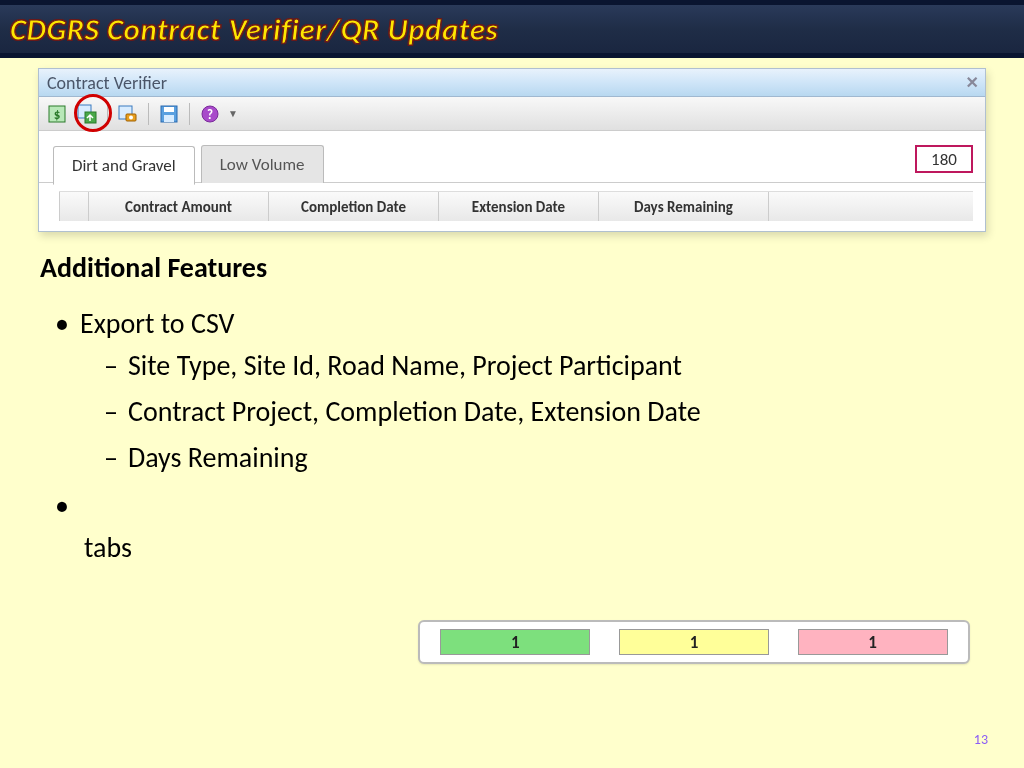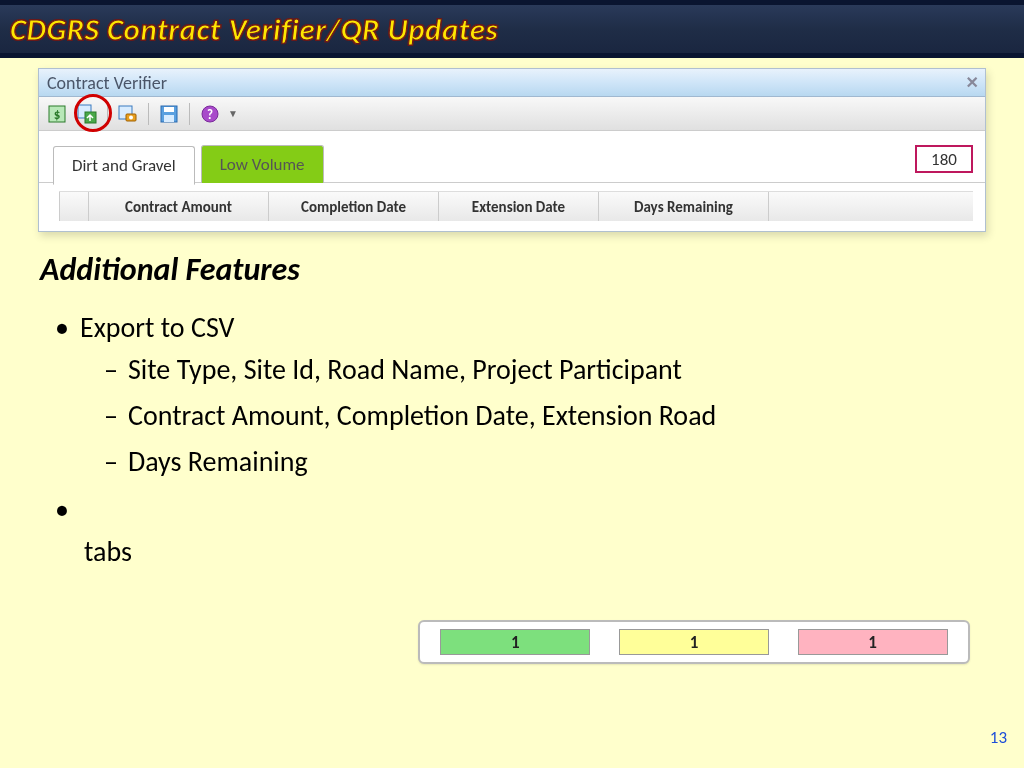--- a/index.html
+++ b/index.html
@@ -98,21 +98,21 @@
     align-items: flex-start;
     padding: 14px 24px 0 14px;
     position: relative;
     height: 52px;
     border-bottom: 1px solid #ccc;
   }
   .tab {
     padding: 8px 18px;
     border: 1px solid #bbb;
     border-bottom: none;
-    background: #84cc16;
+    background: #e5e5e5;
     color: #555;
     font-size: 17px;
     margin-right: 6px;
     border-radius: 3px 3px 0 0;
     position: relative;
   }
   .tab.active {
     background: #fff;
     color: #333;
     font-weight: 500;
@@ -155,25 +155,24 @@
     font-weight: bold;
     color: #333;
   }
   .content {
     position: absolute;
     left: 40px;
     top: 250px;
     width: 940px;
   }
   .section-title {
-    font-size: 32px;
+    font-size: 28px;
     font-weight: bold;
     color: #000;
     margin-bottom: 18px;
-    font-style: italic;
   }
   .bullets {
     list-style: none;
     font-size: 28px;
     color: #000;
     line-height: 1.5;
   }
   .bullets > li::before {
     content: "•";
     display: inline-block;
@@ -216,24 +215,24 @@
     font-size: 17px;
     font-weight: bold;
     color: #222;
   }
   .tot-g { background: #7de07d; }
   .tot-y { background: #ffff99; }
   .tot-p { background: #ffb3c0; }
 
   .page-num {
     position: absolute;
-    right: 17px;
+    right: 36px;
     bottom: 20px;
-    font-size: 17px;
-    color: #1d4ed8;
+    font-size: 14px;
+    color: #8b5cf6;
   }
 </style>
 </head>
 <body>
 
 <div class="top-bar">
   <div class="top-bar-title">CDGRS Contract Verifier/QR Updates</div>
 </div>
 
 <div class="window">
@@ -295,21 +294,21 @@
 </div>
 
 <div class="circle-highlight"></div>
 
 <div class="content">
   <div class="section-title">Additional Features</div>
   <ul class="bullets">
     <li><span>Export to CSV</span>
       <ul class="sub">
         <li>Site Type, Site Id, Road Name, Project Participant</li>
-        <li>Contract Amount, Completion Date, Extension Road</li>
+        <li>Contract Project, Completion Date, Extension Date</li>
         <li>Days Remaining</li>
       </ul>
     </li>
     <li>
       <span class="cont">tabs</span>
     </li>
   </ul>
 </div>
 
 <div class="totals">

